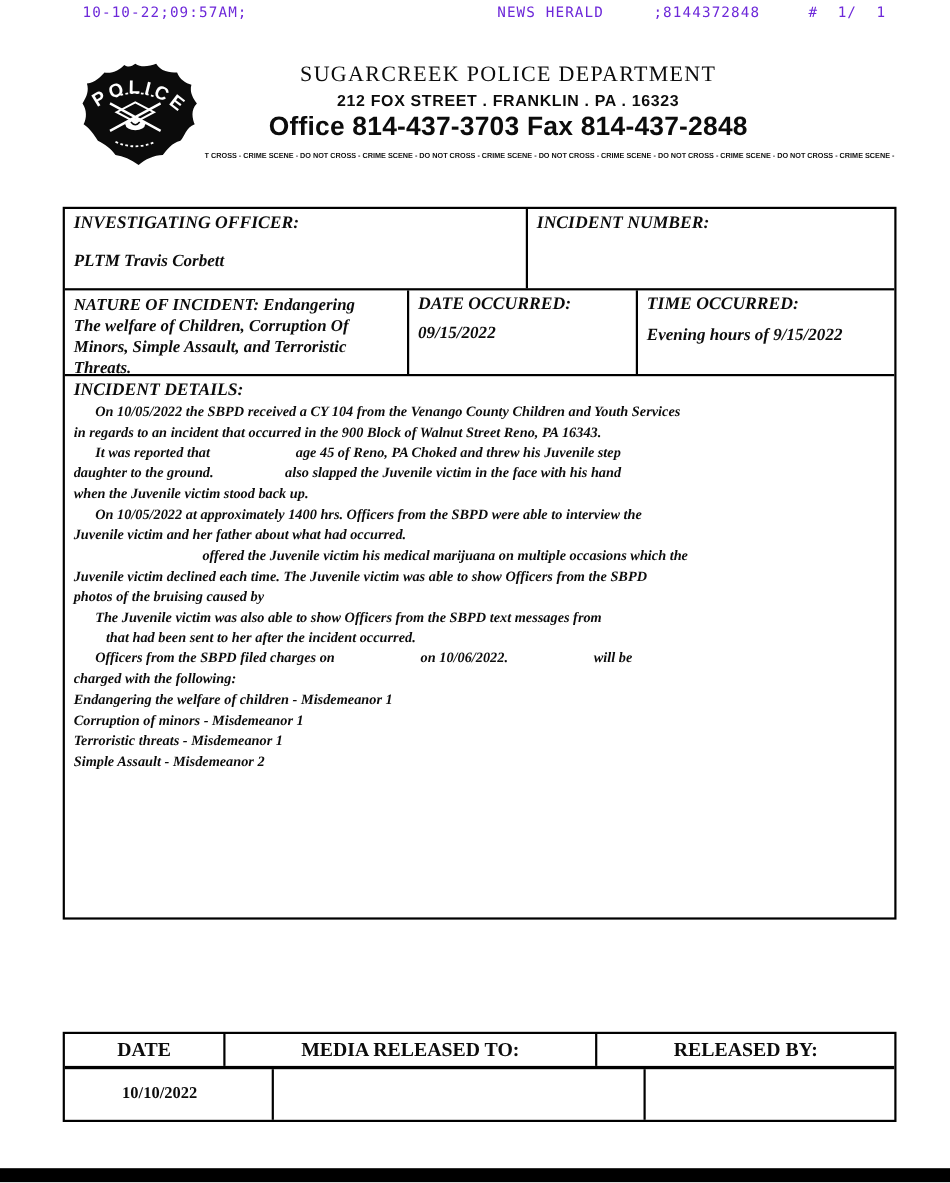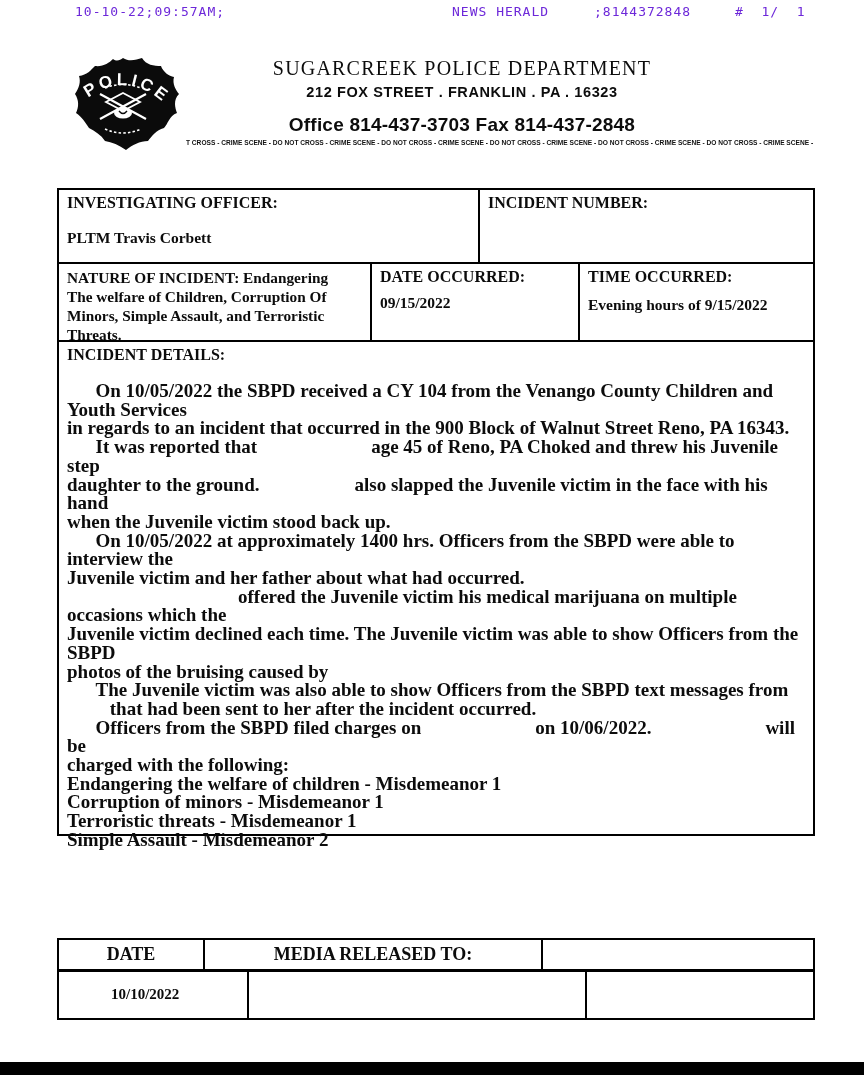--- a/index.html
+++ b/index.html
@@ -11,47 +11,47 @@
               font-family:"DejaVu Sans Mono",monospace;font-size:13px;color:#6d28d9;letter-spacing:1px;}
   .fax-header span{position:absolute;top:0;white-space:pre;}
   .fax-ts{left:75px;} .fax-sender{left:452px;} .fax-num{left:594px;} .fax-page{left:735px;}
 
   
   .badge{position:absolute;left:60px;top:55px;}
   .dept-header{position:absolute;left:178px;top:57px;width:568px;text-align:center;}
   .dept-name{font-size:20px;letter-spacing:1.2px;font-weight:500;}
   .dept-address{font-family:"Liberation Sans",sans-serif;font-size:14.5px;font-weight:bold;
                 letter-spacing:.6px;margin-top:4px;}
-  .dept-phones{font-family:"Liberation Sans",sans-serif;font-size:19px;font-weight:bold;
-               letter-spacing:.2px;margin-top:14px;}
+  .dept-phones{font-family:"Liberation Sans",sans-serif;font-size:24px;font-weight:bold;
+               letter-spacing:.2px;margin-top:2px;}
   .crime-tape{position:absolute;left:186px;top:139px;width:648px;white-space:nowrap;overflow:hidden;
               font-family:"Liberation Sans",sans-serif;font-size:6.8px;font-weight:bold;color:#111;
               transform:scaleX(.97);transform-origin:left;}
 
   
   .main-table{position:absolute;left:57px;top:188px;width:758px;border:2px solid #000;box-sizing:border-box;}
   .row{display:flex;box-sizing:border-box;}
-  .cell{box-sizing:border-box;padding:4px 8px;}
+  .cell{box-sizing:border-box;padding:4px 8px;font-style:italic;}
   .r1{height:74px;border-bottom:2px solid #000;}
   .r1 .c1{width:421px;border-right:2px solid #000;}
   .r1 .c2{flex:1;}
   .r2{height:78px;border-bottom:2px solid #000;}
   .r2 .c1{width:313px;border-right:2px solid #000;}
   .r2 .c2{width:208px;border-right:2px solid #000;}
   .r2 .c3{flex:1;}
   .r3{height:95px;border-bottom:3px solid #000;box-sizing:border-box;}
   .r4{height:492px;position:relative;}
   .lbl{font-weight:bold;font-size:16px;}
   .val{font-weight:bold;font-size:15.5px;}
   .officer-val,.incident-no-val{margin-top:17px;}
   .nature-text{font-weight:bold;font-size:15.3px;line-height:19px;white-space:pre-wrap;}
   .date-occ-val{margin-top:8px;}
   .time-occ-val{margin-top:10px;}
   .location-val{margin-top:17px;white-space:pre-wrap;line-height:18px;}
-  .details-body{margin-top:18px;font-weight:bold;font-size:19px;line-height:18.7px;white-space:pre-wrap;}
+  .details-body{margin-top:1px;font-weight:bold;font-size:13px;line-height:18.7px;white-space:pre-wrap;}
 
   
   .media-table{position:absolute;left:57px;top:938px;width:758px;border:2px solid #000;box-sizing:border-box;}
   .media-head{display:flex;height:32px;border-bottom:3px solid #000;box-sizing:border-box;}
   .media-body{display:flex;height:46px;box-sizing:border-box;padding-left:44px;}
   .mc1{width:146px;border-right:2px solid #000;box-sizing:border-box;}
   .mc2{width:338px;border-right:2px solid #000;box-sizing:border-box;}
   .mc3{flex:1;box-sizing:border-box;}
   .media-head div{font-weight:bold;font-size:18px;text-align:center;padding-top:4px;}
   .media-date{font-weight:bold;font-size:15px;padding:14px 0 0 8px;}
@@ -148,20 +148,21 @@
 Terroristic threats - Misdemeanor 1
 Simple Assault - Misdemeanor 2</div>
 
     </div>
   </div>
 
   <div class="media-table">
     <div class="media-head">
       <div class="mc1">DATE</div>
       <div class="mc2">MEDIA RELEASED TO:</div>
+      <div class="mc3">RELEASED BY:</div>
     </div>
     <div class="media-body">
       <div class="mc1 media-date">10/10/2022</div>
       <div class="mc2 media-date"></div>
       <div class="mc3 media-date"></div>
     </div>
   </div>
 
   <div class="bottom-bar"></div>
 </div>

